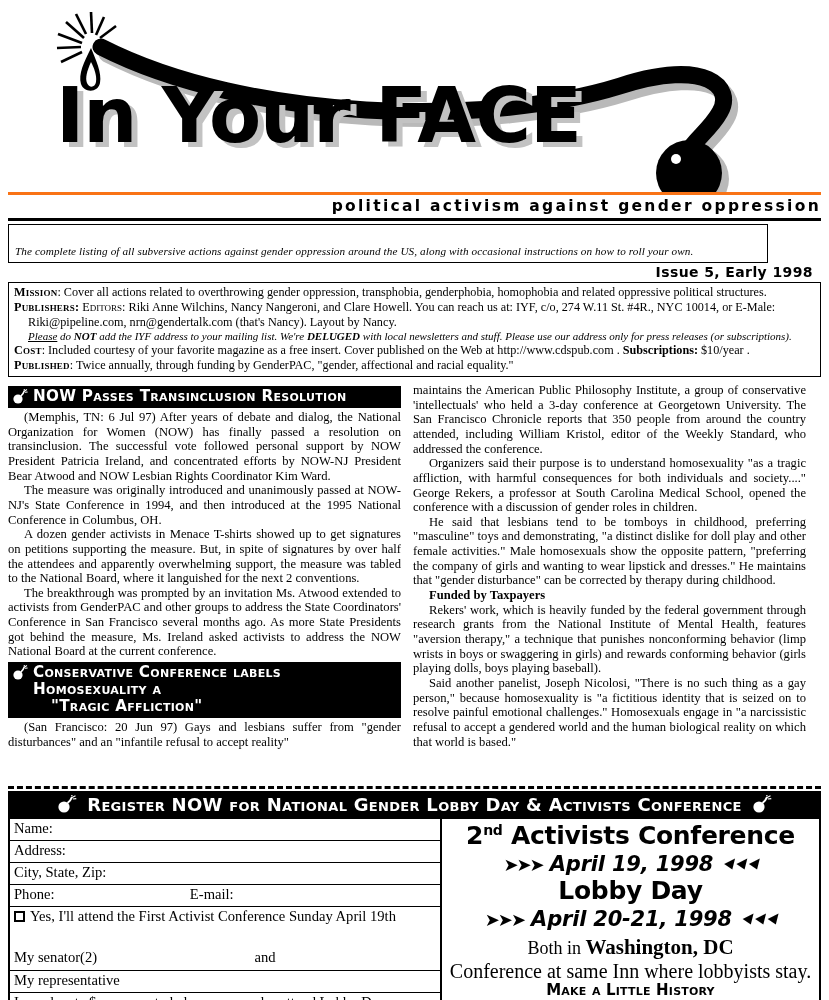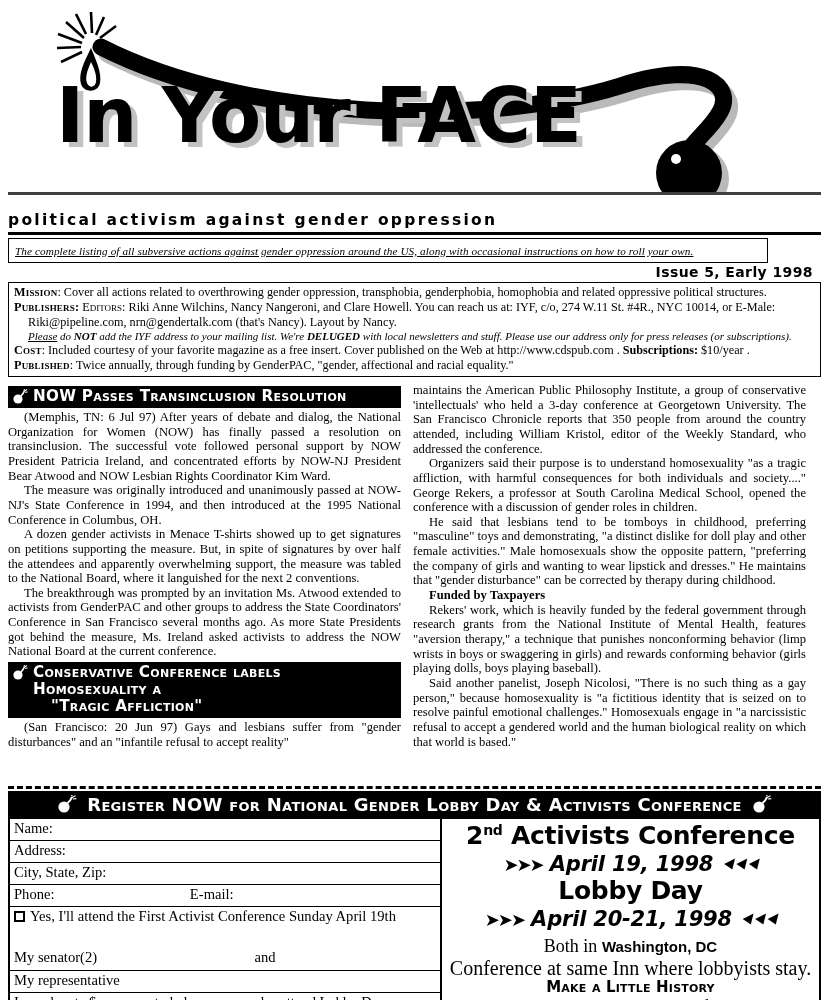--- a/index.html
+++ b/index.html
@@ -18,41 +18,40 @@
   
   .masthead { position:relative; height: 192px; }
   .logo-svg { position:absolute; left:0; top:0; width:813px; height:192px; }
   .title-word {
     font-family: "DejaVu Sans", sans-serif;
     font-weight: 900;
     font-size: 76px;
     letter-spacing: -1px;
   }
   .tagline-band {
-    border-top: 3px solid #404040;
+    border-top: 3px solid #f97316;
     border-bottom: 3px solid #000;
-    text-align:left;
-    padding: 16px 0 3px 0;
+    text-align:right;
+    padding: 2px 0 3px 0;
     position: relative;
     z-index: 1;
   }
   .tagline-band .tl {
     font-family: "DejaVu Sans", sans-serif;
     font-weight: 700;
     font-size: 15.5px;
     letter-spacing: 2.3px;
   }
   .subtagline-box {
     border: 1px solid #000;
     margin-top: 3px;
-    padding: 2px 6px 3px 6px;
+    padding: 16px 6px 3px 6px;
     width: 760px;
     position: relative;
     z-index: 1;
-    text-decoration: underline;
   }
   .subtagline-box .st {
     font-family: "Liberation Serif", serif;
     font-style: italic;
     font-size: 11.2px;
     letter-spacing: 0.1px;
   }
   .issue-line {
     text-align: right;
     font-family: "DejaVu Sans", sans-serif;
@@ -208,21 +207,21 @@
     font-weight: 700;
     font-size: 25px;
     letter-spacing: -0.3px;
     margin-top: 1px;
   }
   .both-in {
     font-family: "Liberation Serif", serif;
     font-size: 18px;
     margin-top: 4px;
   }
-  .both-in b { font-family: Liberation Sans, sans-serif; font-size: 15px; }
+  .both-in b { font-family: Liberation Serif, serif; font-size: 21px; }
   .conf-inn { font-size: 20px; margin-top: 2px; line-height: 1.05; }
   .make-hist {
     font-family: "DejaVu Sans", sans-serif;
     font-variant: small-caps;
     font-weight: 700;
     font-size: 15px;
     letter-spacing: 0.2px;
     margin-top: 0px;
   }
   .mailto-line { font-size: 16.5px; margin-top: 1px; line-height: 1.1; }

